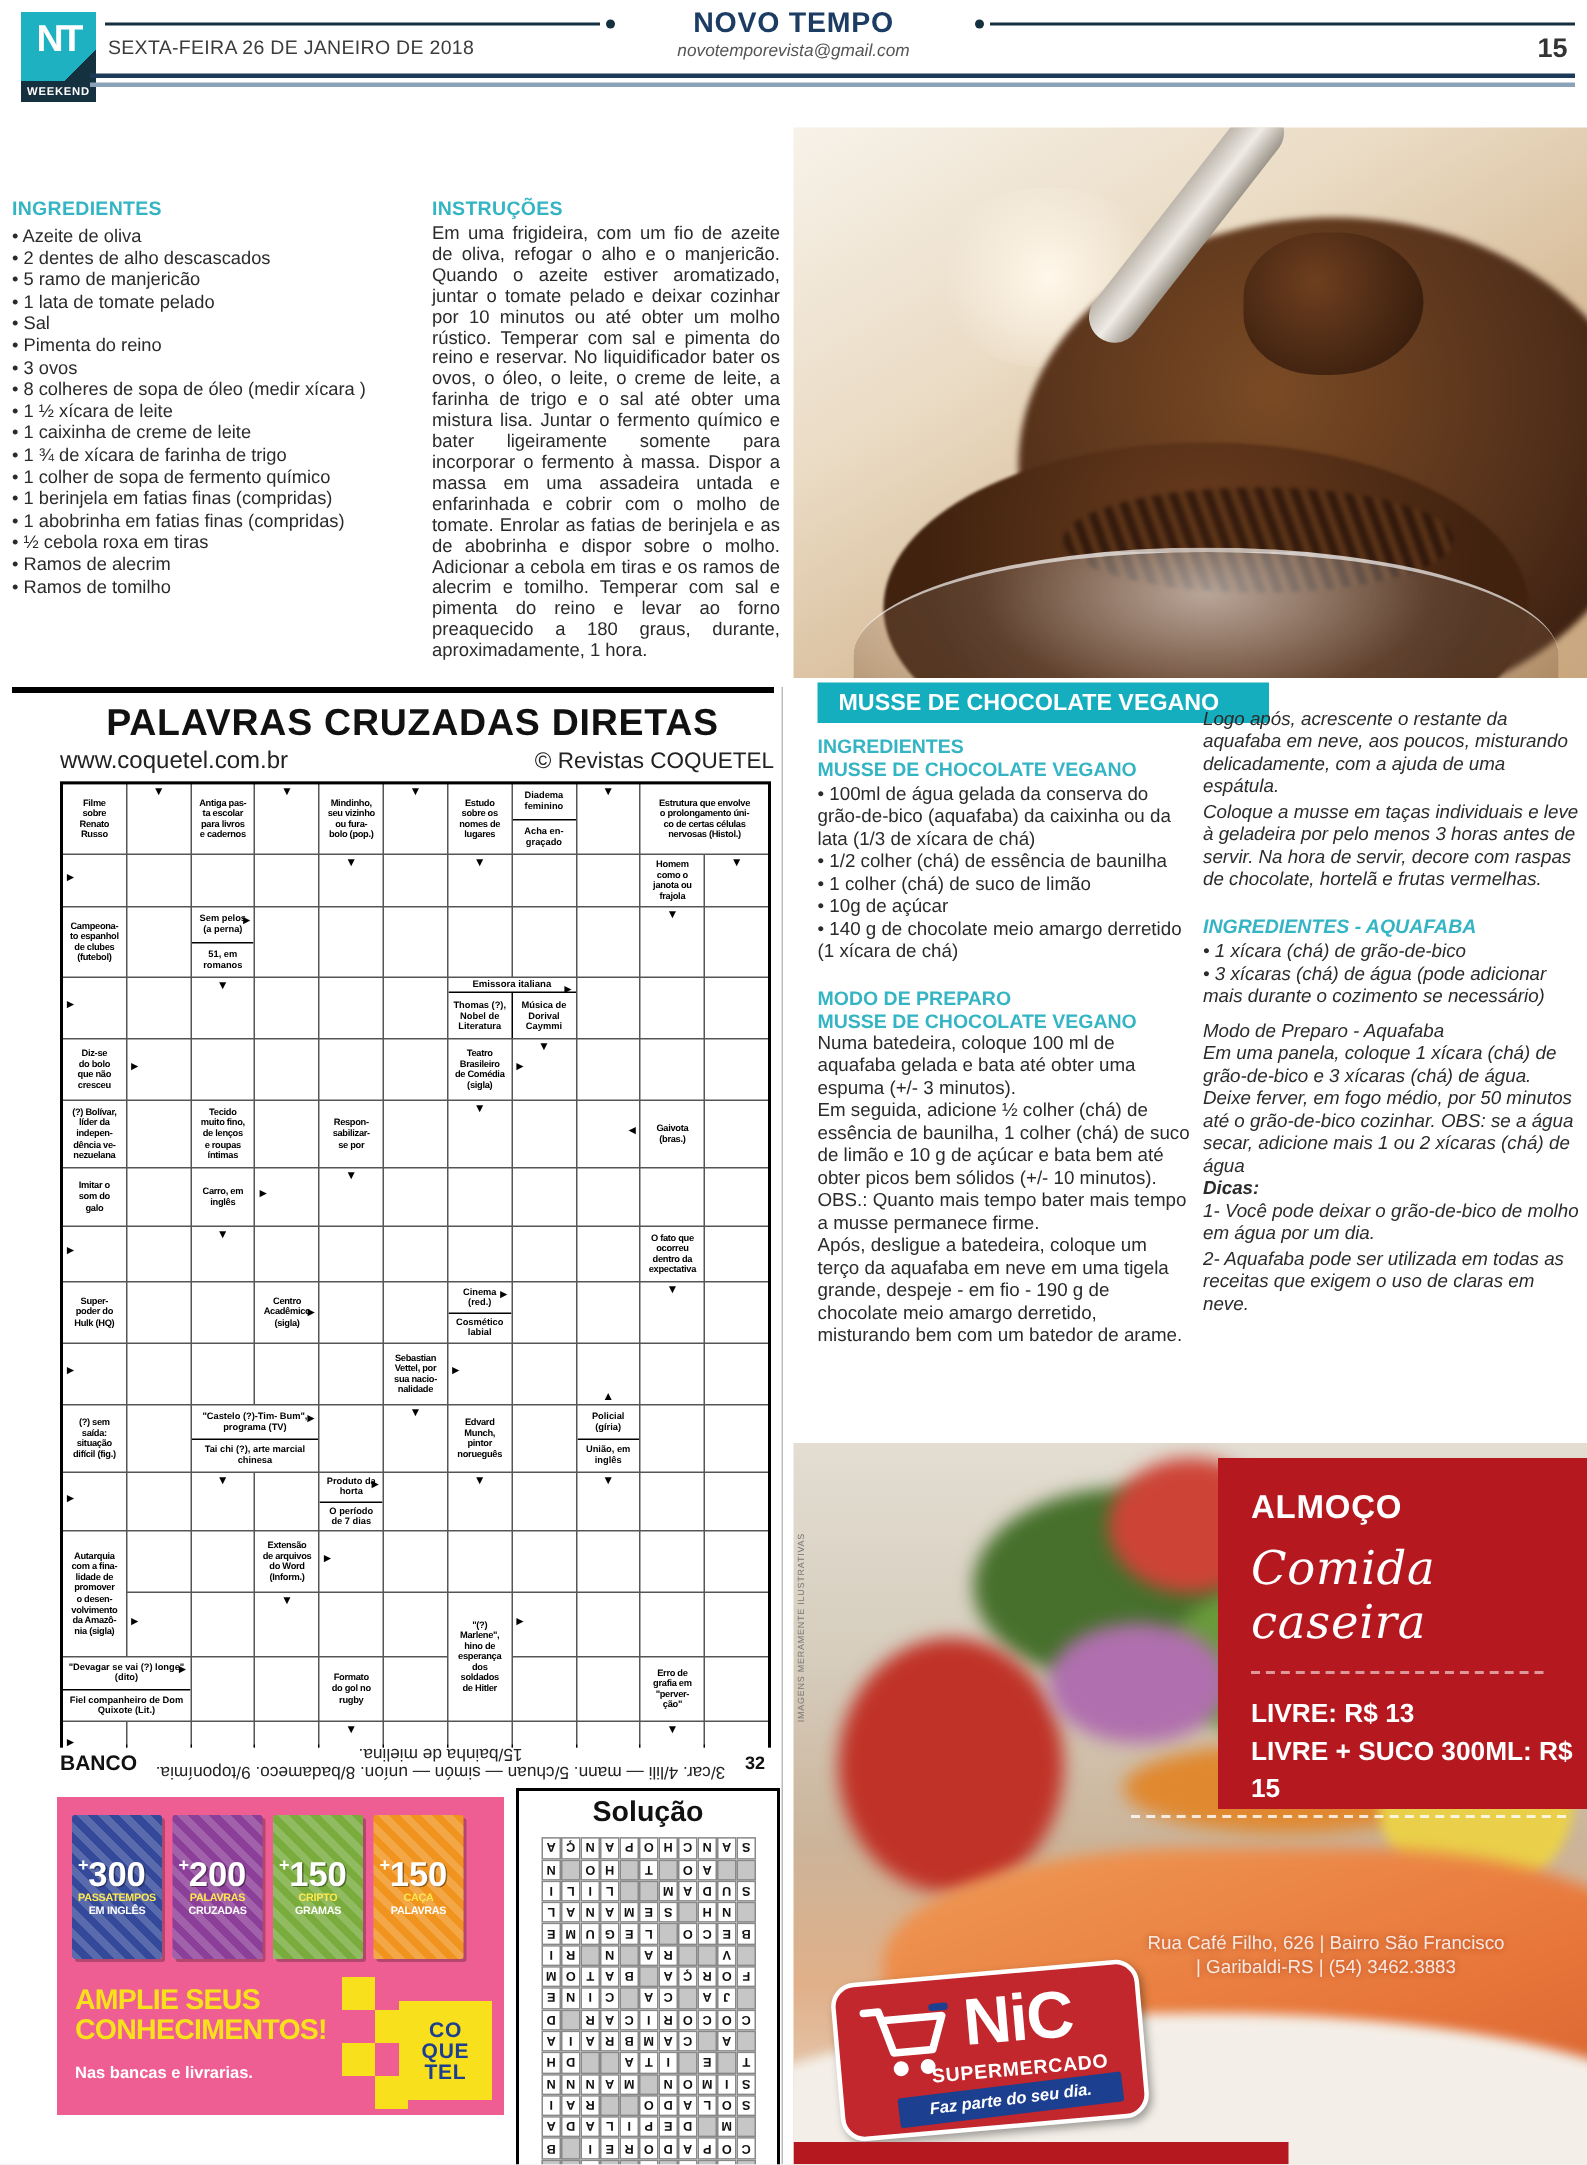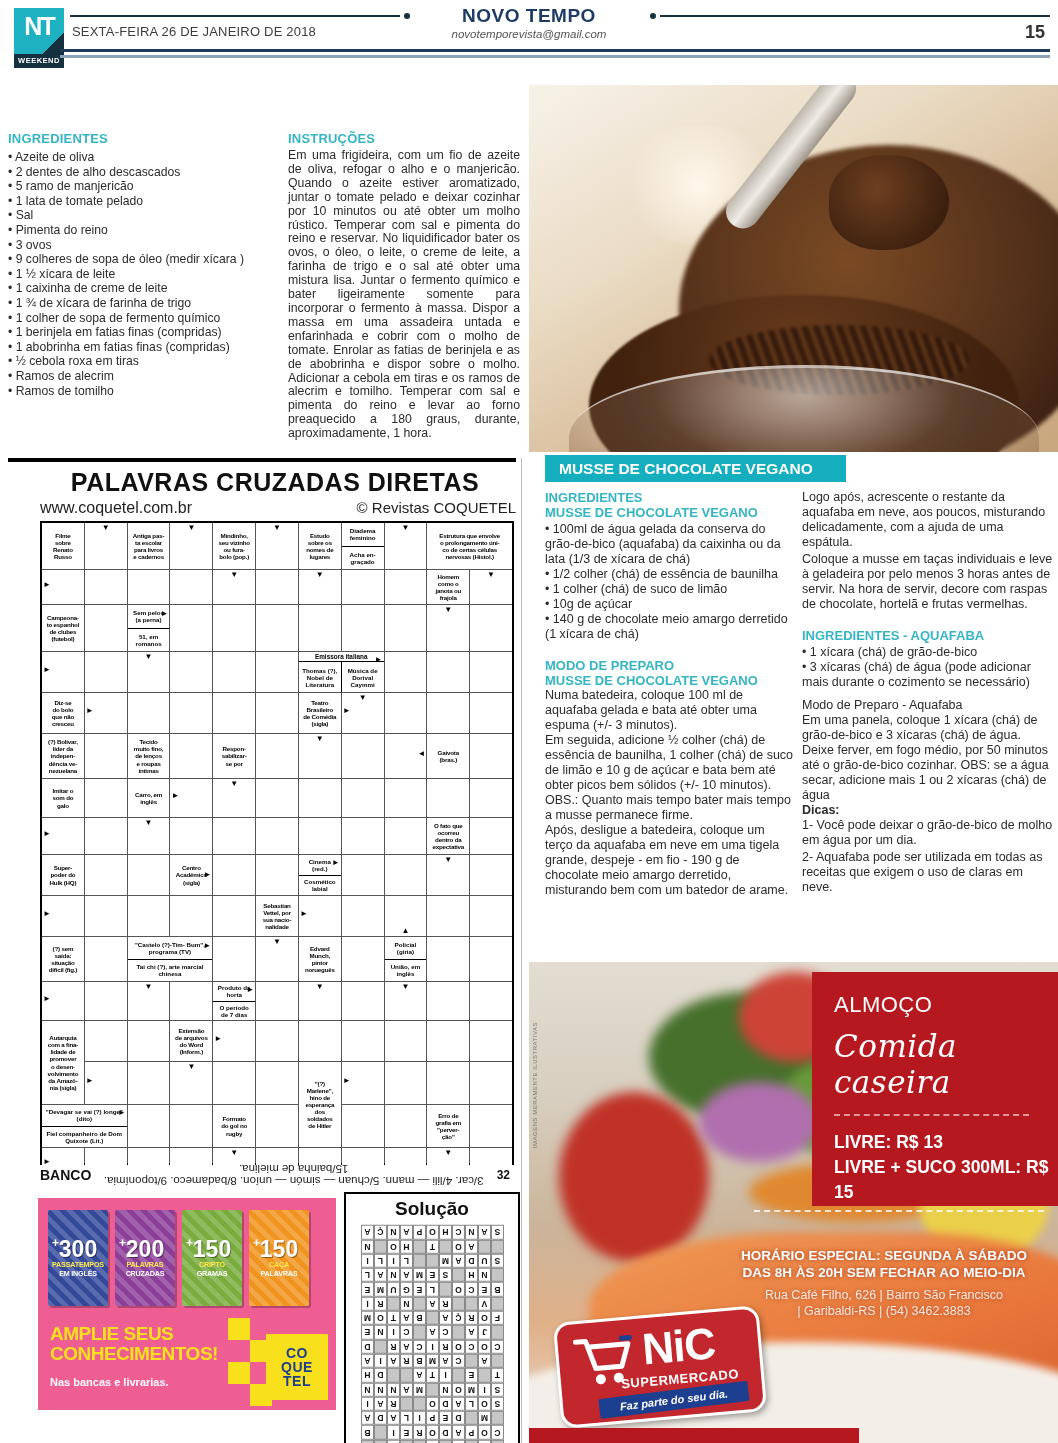--- a/index.html
+++ b/index.html
@@ -50,21 +50,21 @@
   .p1-spoon{left:245px;top:-30px;width:34px;height:190px;border-radius:17px;transform:rotate(38deg);
             background:linear-gradient(90deg,#bdb6ac,#efece6 50%,#9d958a);}
   .p1-dollop{left:300px;top:70px;width:120px;height:95px;border-radius:48% 52% 55% 45%;
              background:radial-gradient(circle at 40% 35%,#6e3f1f,#3c200f 75%);}
   .p1-shav{left:180px;top:240px;width:260px;height:70px;border-radius:50%;
            background:repeating-linear-gradient(70deg,#2e170b 0 6px,#5b3418 6px 11px);filter:blur(1.5px);opacity:.85;}
   .p1-hl{left:90px;top:40px;width:160px;height:120px;background:radial-gradient(circle,#fff7ea,rgba(255,247,234,0) 70%);}
 
   
   .m-left{left:545px;top:490px;width:250px;}
-  .m-right{left:802px;top:490px;width:252px;}
+  .m-right{left:802px;top:472px;width:252px;font-style:italic;}
   .m-left,.m-right{font-size:12.5px;line-height:15px;}
   ul.m-ing{list-style:none;margin:2px 0 8px 0;padding:0;}
   ul.m-ing li{margin:0;}
   ul.m-ing li::before{content:"•  ";}
   .m-left p,.m-right p{margin:0 0 0 0;text-align:left;}
   .m-right .para{margin-bottom:2px;}
   .gap8{height:8px;}.gap14{height:14px;}
   .bold{font-weight:bold;}
 
   
@@ -140,21 +140,21 @@
   .n-tom2{left:210px;top:10px;width:110px;height:90px;background:#cd4437;}
   .n-onion{left:170px;top:120px;width:120px;height:80px;background:#b06fae;}
   .n-carrot{left:220px;top:200px;width:220px;height:60px;background:#e0882f;}
   .n-lemon{left:390px;top:180px;width:130px;height:120px;background:#ead04a;filter:blur(4px);}
   .n-salmon{left:60px;top:270px;width:520px;height:190px;border-radius:40%;filter:blur(5px);
             background:linear-gradient(160deg,#ef9a55,#e8763a 60%,#d45f2e);}
   .n-plate{left:-60px;top:380px;width:660px;height:160px;border-radius:50%;background:#f3efe8;filter:blur(4px);}
   .n-caption{position:absolute;left:3px;top:60px;font-size:6px;color:#777;writing-mode:vertical-rl;
              transform:rotate(180deg);letter-spacing:.5px;}
   .red-box{position:absolute;left:283px;top:10px;width:246px;height:234px;background:#b5191f;color:#fff;padding:20px 0 0 22px;box-sizing:border-box;}
-  .rb-almoco{font-weight:normal;font-size:22px;letter-spacing:.5px;}
+  .rb-almoco{font-weight:bold;font-size:22px;letter-spacing:.5px;}
   .rb-script{font-family:"DejaVu Serif",serif;font-style:italic;font-size:31px;margin-top:10px;letter-spacing:.5px;}
   .rb-dash{width:195px;border-top:2px dashed rgba(255,255,255,.55);margin:14px 0 14px 0;}
   .rb-price{font-weight:bold;font-size:17.5px;line-height:25px;}
   .nic-logo{position:absolute;left:28px;top:352px;width:200px;height:100px;background:#c1272d;
             border:3px solid #fff;border-radius:16px;transform:rotate(-5deg);box-shadow:2px 3px 6px rgba(0,0,0,.35);}
   .nic-name{position:absolute;left:84px;top:6px;color:#fff;font-weight:bold;font-size:44px;letter-spacing:-1px;}
   .nic-sub{position:absolute;left:60px;top:56px;color:#fff;font-weight:bold;font-size:13px;letter-spacing:.5px;}
   .nic-ribbon{position:absolute;left:36px;top:74px;width:150px;height:20px;background:#1d3f8f;transform:rotate(-2deg);
               color:#fff;font-style:italic;font-weight:bold;font-size:11px;text-align:center;line-height:20px;border-radius:2px;}
   .nic-cart{position:absolute;left:14px;top:12px;}
@@ -189,21 +189,21 @@
   <div class="abs ing-col">
     <h3 class="teal">INGREDIENTES</h3>
     <ul class="ing" id="ing1">
         <li>Azeite de oliva</li>
         <li>2 dentes de alho descascados</li>
         <li>5 ramo de manjericão</li>
         <li>1 lata de tomate pelado</li>
         <li>Sal</li>
         <li>Pimenta do reino</li>
         <li>3 ovos</li>
-        <li>9 colheres de sopa de óleo (medir xícara )</li>
+        <li>8 colheres de sopa de óleo (medir xícara )</li>
         <li>1 ½ xícara de leite</li>
         <li>1 caixinha de creme de leite</li>
         <li>1 ¾ de xícara de farinha de trigo</li>
         <li>1 colher de sopa de fermento químico</li>
         <li>1 berinjela em fatias finas (compridas)</li>
         <li>1 abobrinha em fatias finas (compridas)</li>
         <li>½ cebola roxa em tiras</li>
         <li>Ramos de alecrim</li>
         <li>Ramos de tomilho</li>
       </ul>
@@ -966,23 +966,19 @@
         <path d="M4 6 L14 6 L22 34 L48 34 L56 12 L18 12" fill="none" stroke="#ffffff" stroke-width="5" stroke-linecap="round" stroke-linejoin="round"></path>
         <path d="M50 6 L58 6" stroke="#1d3f8f" stroke-width="5" stroke-linecap="round"></path>
         <circle cx="26" cy="45" r="5" fill="#ffffff"></circle>
         <circle cx="44" cy="45" r="5" fill="#ffffff"></circle>
       </svg>
       <div class="nic-name">NiC</div>
       <div class="nic-sub">SUPERMERCADO</div>
       <div class="nic-ribbon">Faz parte do seu dia.</div>
     </div>
     <div class="nic-dash"></div>
-    <div class="nic-hours">
-      <div>HORÁRIO ESPECIAL: SEGUNDA À SÁBADO</div>
-      <div>DAS 8H ÀS 20H SEM FECHAR AO MEIO-DIA</div>
-    </div>
     <div class="nic-addr">
       <div>Rua Café Filho, 626 | Bairro São Francisco</div>
       <div>| Garibaldi-RS | (54) 3462.3883</div>
     </div>
     <div class="nic-bottombar"></div>
   </div>
 </div>
 
 </body></html>

